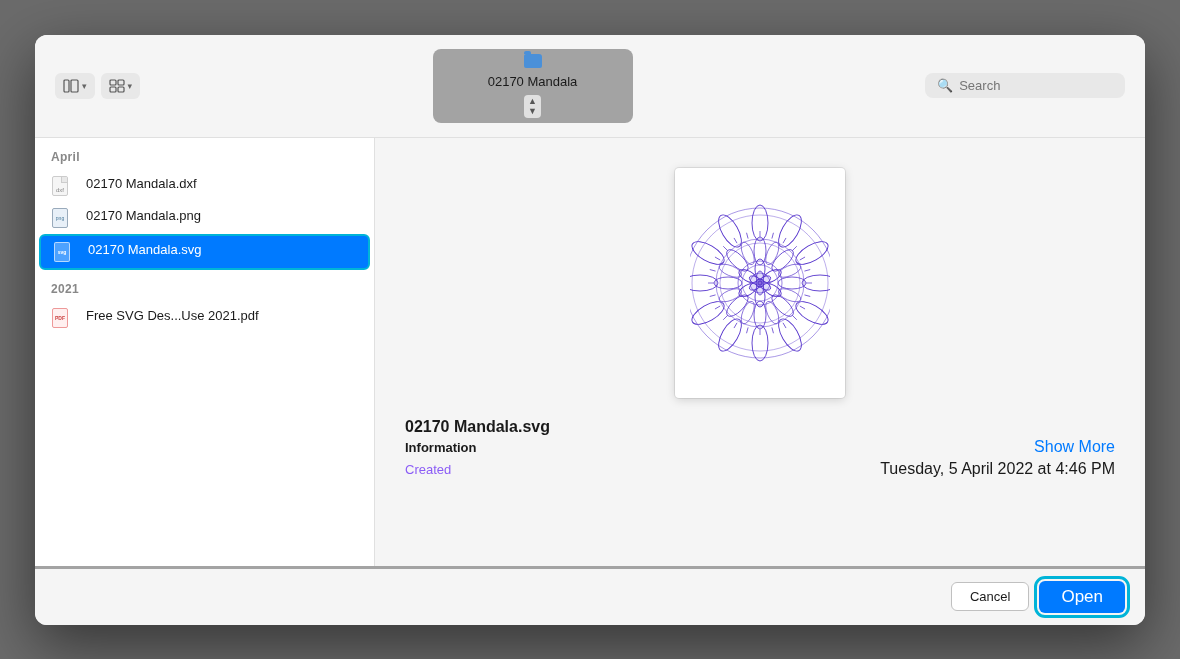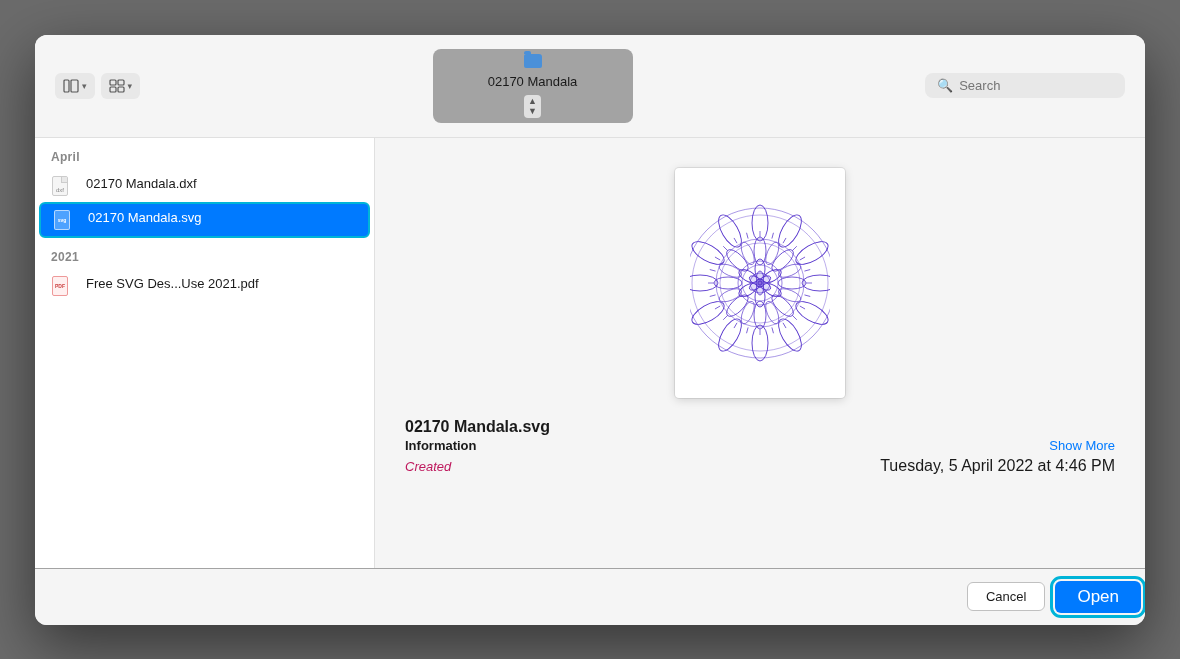--- a/index.html
+++ b/index.html
@@ -359,52 +359,51 @@
       margin-bottom: 2px;
     }
 
     .info-label {
       font-size: 13px;
       font-weight: 700;
       color: #1a1a1a;
     }
 
     .show-more-link {
-      font-size: 13px;
+      font-size: 16px;
       color: #007aff;
       cursor: pointer;
     }
 
     .info-row {
       display: flex;
       justify-content: space-between;
       align-items: baseline;
       margin-top: 4px;
     }
 
     .info-row-label {
       font-size: 13px;
-      color: #be185d;
-      font-style: italic;
+      color: #8b5cf6;
     }
 
     .info-row-value {
       font-size: 16px;
       color: #1a1a1a;
       font-weight: 500;
     }
 
     
     .bottom-bar {
       display: flex;
       align-items: center;
       justify-content: flex-end;
-      padding: 12px 4px;
+      padding: 12px 20px;
       background: #f5f5f5;
-      border-top: 1px solid #a3a3a3;
+      border-top: 3px solid #a3a3a3;
       gap: 10px;
     }
 
     .btn-cancel {
       background: #fff;
       border: 1px solid #c0c0c0;
       border-radius: 6px;
       padding: 6px 18px;
       font-size: 13px;
       color: #1a1a1a;
@@ -475,20 +474,26 @@
       <div class="group-label">April</div>
 
       <div class="file-item">
         <div class="file-icon">
           <div class="icon-dxf">dxf</div>
         </div>
         <span class="file-name">02170 Mandala.dxf</span>
       </div>
 
 
+      <div class="file-item">
+        <div class="file-icon">
+          <div class="icon-png">png</div>
+        </div>
+        <span class="file-name">02170 Mandala.png</span>
+      </div>
 
       <div class="file-item selected">
         <div class="file-icon">
           <div class="icon-svg">svg</div>
         </div>
         <span class="file-name">02170 Mandala.svg</span>
       </div>
 
       <div class="group-label">2021</div>
 

